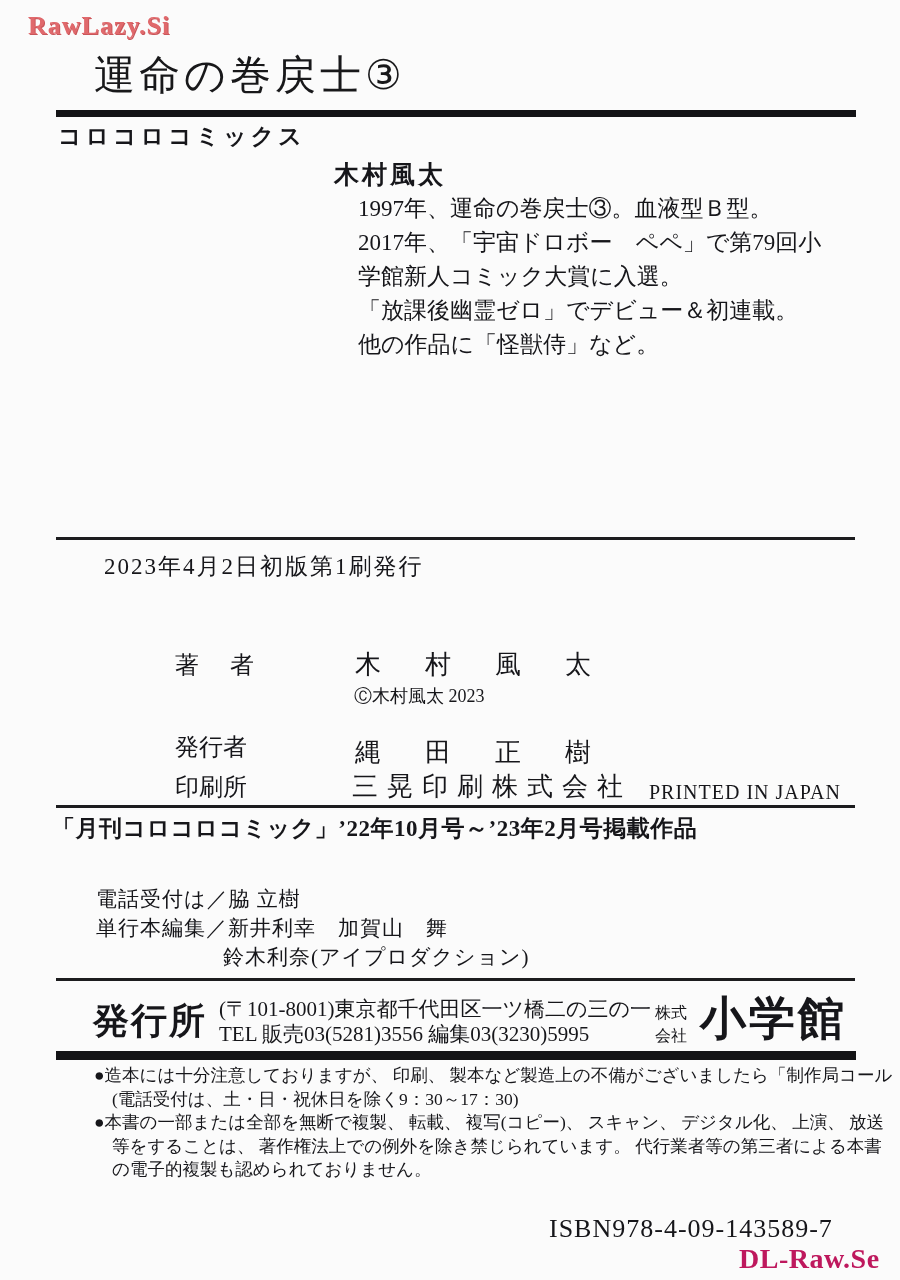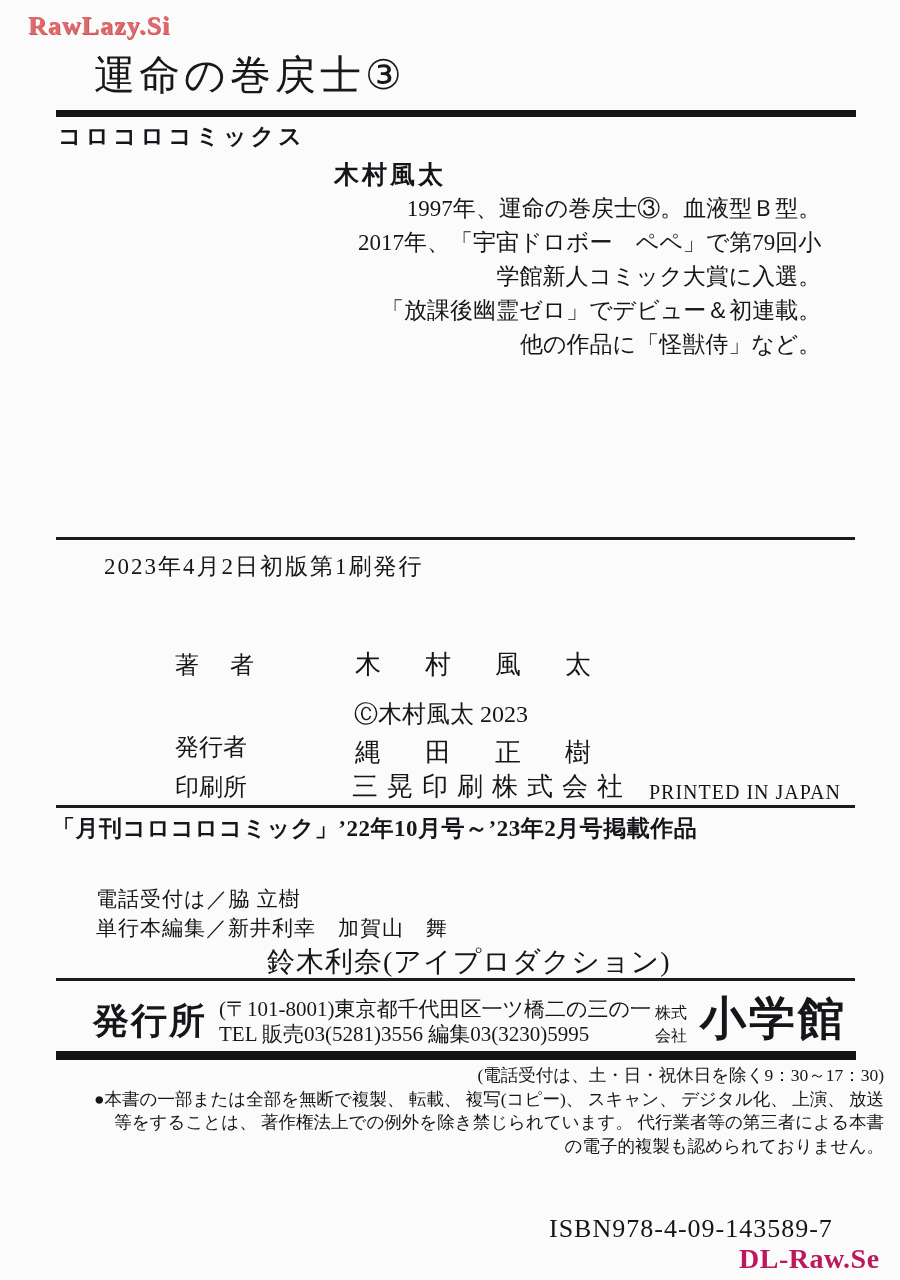--- a/index.html
+++ b/index.html
@@ -6,51 +6,51 @@
   body{
     width:900px;height:1280px;
     background:#fbfbfb;
     font-family:"Liberation Serif","DejaVu Serif",serif;
     color:#16161a;
     position:relative;
     overflow:hidden;
   }
   .abs{position:absolute;white-space:nowrap;}
   .sans{font-family:"Liberation Sans","DejaVu Sans",sans-serif;}
-  .serif{font-family:"Liberation Serif","DejaVu Serif",serif;text-align:right;}
+  .serif{font-family:"Liberation Serif","DejaVu Serif",serif;}
 
   .wm-top{left:28px;top:11px;font-size:26px;font-weight:bold;color:#e0696c;
           letter-spacing:1px;text-shadow:1px 1px 0 #c9565a;}
   .book-title{left:94px;top:48px;font-size:41px;font-weight:500;letter-spacing:4px;color:#18181a;}
   .rule{position:absolute;background:#141416;}
   .rule-a{left:56px;top:110px;width:800px;height:7px;}
   .imprint{left:58px;top:121px;font-size:23px;font-weight:bold;letter-spacing:4px;}
 
   .profile-name{left:334px;top:158px;font-size:25px;font-weight:bold;letter-spacing:3px;}
   .bio{left:358px;top:192px;font-size:23px;line-height:34px;white-space:nowrap;}
 
   .rule-b{left:56px;top:537px;width:799px;height:3px;background:#1c1c1e;}
   .edition{left:104px;top:551px;font-size:23px;letter-spacing:2px;}
 
   .col-label{font-size:24px;}
   .lbl-author{left:175px;top:649px;letter-spacing:31px;}
   .lbl-pub{left:175px;top:731px;}
   .lbl-printer{left:175px;top:771px;}
   .val-author{left:355px;top:647px;font-size:26px;letter-spacing:44px;}
-  .copyright{left:354px;top:698px;font-size:24px;}
+  .copyright{left:354px;top:684px;font-size:18px;}
   .val-pub{left:355px;top:729px;font-size:26px;letter-spacing:44px;margin-top:6px;}
   .val-printer{left:352px;top:769px;font-size:26px;letter-spacing:9px;}
   .printed-in{left:649px;top:781px;font-size:20px;letter-spacing:1px;}
 
   .rule-c{left:56px;top:805px;width:799px;height:3px;background:#1c1c1e;}
   .serial{left:52px;top:813px;font-size:23px;font-weight:600;letter-spacing:0.5px;}
 
   .staff-1{left:96px;top:885px;font-size:21px;letter-spacing:1px;}
   .staff-2{left:96px;top:914px;font-size:21px;letter-spacing:1px;}
-  .staff-3{left:223px;top:943px;font-size:28px;letter-spacing:1px;margin-left:44px;}
+  .staff-3{left:223px;top:943px;font-size:21px;letter-spacing:1px;}
 
   .rule-d{left:56px;top:978px;width:799px;height:3px;background:#1c1c1e;}
   .pub-label{left:93px;top:997px;font-size:36px;font-weight:bold;letter-spacing:2px;}
   .pub-addr1{left:219px;top:995px;font-size:21px;}
   .pub-addr2{left:219px;top:1020px;font-size:21px;}
   .pub-corp{left:655px;top:1001px;font-size:16px;line-height:23px;text-align:center;white-space:pre;}
   .pub-company{left:700px;top:988px;font-size:46px;font-weight:bold;letter-spacing:3px;}
 
   .rule-e{left:56px;top:1051px;width:800px;height:9px;}
 
@@ -110,20 +110,21 @@
 <div class="abs pub-label sans">発行所</div>
 <div class="abs pub-addr1 serif">(〒101-8001)東京都千代田区一ツ橋二の三の一</div>
 <div class="abs pub-addr2 serif">TEL 販売03(5281)3556 編集03(3230)5995</div>
 <div class="abs pub-corp serif">株式
 会社</div>
 <div class="abs pub-company sans">小学館</div>
 
 <div class="rule rule-e"></div>
 
 <div class="abs notices serif">
+  <div>●造本には十分注意しておりますが、 印刷、 製本など製造上の不備がございましたら「制作局コール</div>
   <div class="cont">(電話受付は、土・日・祝休日を除く9：30～17：30)</div>
   <div>●本書の一部または全部を無断で複製、 転載、 複写(コピー)、 スキャン、 デジタル化、 上演、 放送</div>
   <div class="cont">等をすることは、 著作権法上での例外を除き禁じられています。 代行業者等の第三者による本書</div>
   <div class="cont">の電子的複製も認められておりません。</div>
 </div>
 
 <div class="abs isbn serif">ISBN978-4-09-143589-7</div>
 
 <div class="abs wm-bottom serif">DL-Raw.Se</div>
 

